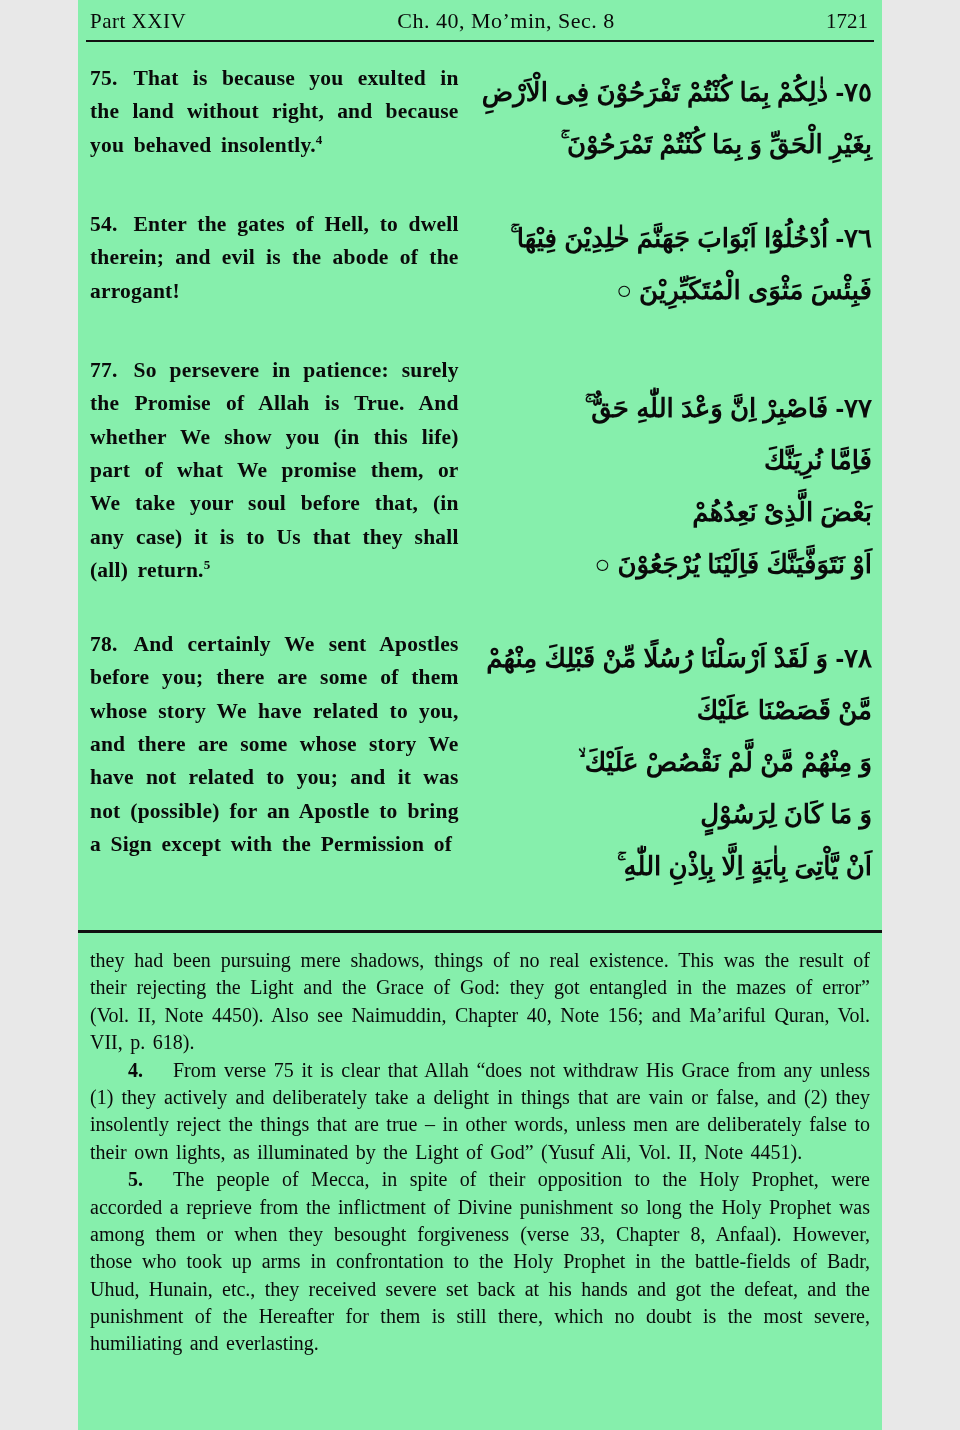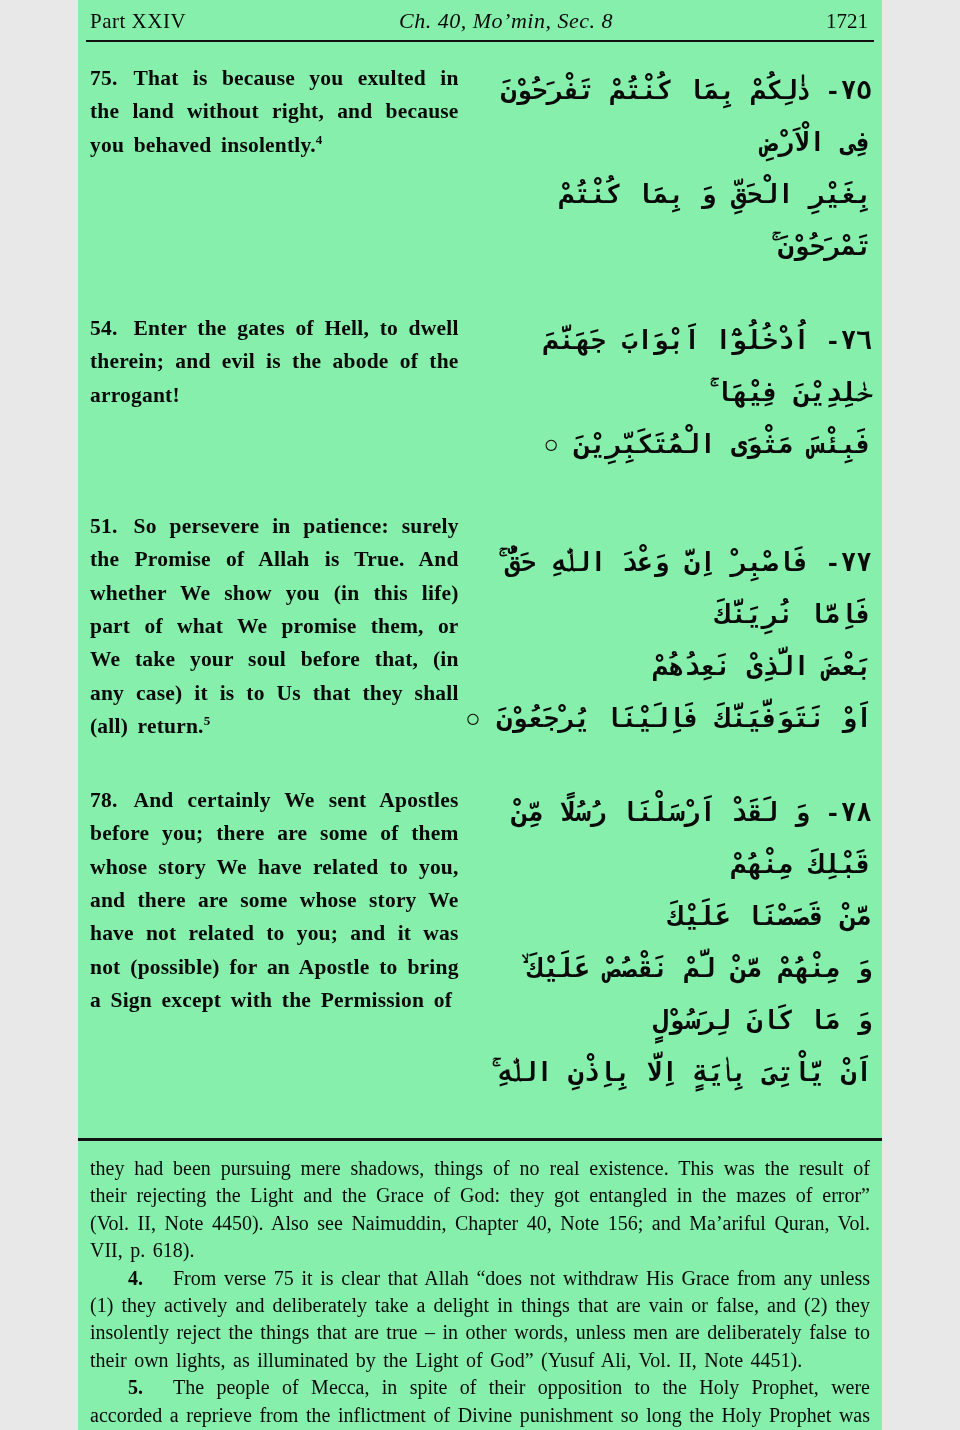--- a/index.html
+++ b/index.html
@@ -13,21 +13,21 @@
     overflow:hidden;
     box-sizing:border-box;
   }
   
   .page-header{
     display:flex;justify-content:space-between;align-items:baseline;
     padding:8px 14px 4px 12px;
     font-size:21px;
   }
   .hdr-left{font-weight:normal;letter-spacing:.5px;}
-  .hdr-center{font-style:italic;font-size:22px;letter-spacing:.5px;}
+  .hdr-center{font-size:22px;letter-spacing:.5px;}
   .hdr-right{font-weight:normal;}
   .header-rule{
     height:2px;background:#111;margin:2px 8px 0 8px;
   }
   
   .verses{padding:20px 10px 0 12px;}
   .verse-row{
     display:flex;justify-content:space-between;align-items:flex-start;
     margin-bottom:38px;
   }
@@ -38,21 +38,21 @@
     text-align:justify;
     word-spacing:4px;
     letter-spacing:.2px;
   }
   .english .vnum{margin-right:16px;}
   .english sup{font-size:13px;line-height:0;}
   .arabic{
     width:480px;margin:0;
     direction:rtl;
     text-align:right;
-    font-family:Liberation Mono, monospace;
+    font-family:Liberation Sans, sans-serif;
     font-size:26px;font-weight:bold;
     line-height:52px;
     white-space:pre-line;
     padding-top:4px;
   }
   .row-77 .arabic{padding-top:28px;}
   
   .footnote-rule{
     height:3px;background:#111;margin:6px 0 0 0;
   }
@@ -89,21 +89,21 @@
 بِغَيْرِ الْحَقِّ وَ بِمَا كُنْتُمْ تَمْرَحُوْنَ ۚ</p>
     </section>
 
     <section class="verse-row row-76">
       <p class="english"><span class="vnum">54.</span><span>Enter the gates of Hell, to dwell therein; and evil is the abode of the arrogant!</span><sup></sup></p>
       <p class="arabic">٧٦- اُدْخُلُوْٓا اَبْوَابَ جَهَنَّمَ خٰلِدِيْنَ فِيْهَا ۚ
 فَبِئْسَ مَثْوَى الْمُتَكَبِّرِيْنَ ○</p>
     </section>
 
     <section class="verse-row row-77">
-      <p class="english"><span class="vnum">51.</span><span>So persevere in patience: surely the Promise of Allah is True. And whether We show you (in this life) part of what We promise them, or We take your soul before that, (in any case) it is to Us that they shall (all) return.</span><sup>5</sup></p>
+      <p class="english"><span class="vnum">77.</span><span>So persevere in patience: surely the Promise of Allah is True. And whether We show you (in this life) part of what We promise them, or We take your soul before that, (in any case) it is to Us that they shall (all) return.</span><sup>5</sup></p>
       <p class="arabic">٧٧- فَاصْبِرْ اِنَّ وَعْدَ اللّٰهِ حَقٌّ ۚ
 فَاِمَّا نُرِيَنَّكَ
 بَعْضَ الَّذِىْ نَعِدُهُمْ
 اَوْ نَتَوَفَّيَنَّكَ فَاِلَيْنَا يُرْجَعُوْنَ ○</p>
     </section>
 
     <section class="verse-row row-78">
       <p class="english"><span class="vnum">78.</span><span>And certainly We sent Apostles before you; there are some of them whose story We have related to you, and there are some whose story We have not related to you; and it was not (possible) for an Apostle to bring a Sign except with the Permission of</span><sup></sup></p>
       <p class="arabic">٧٨- وَ لَقَدْ اَرْسَلْنَا رُسُلًا مِّنْ قَبْلِكَ مِنْهُمْ
 مَّنْ قَصَصْنَا عَلَيْكَ

